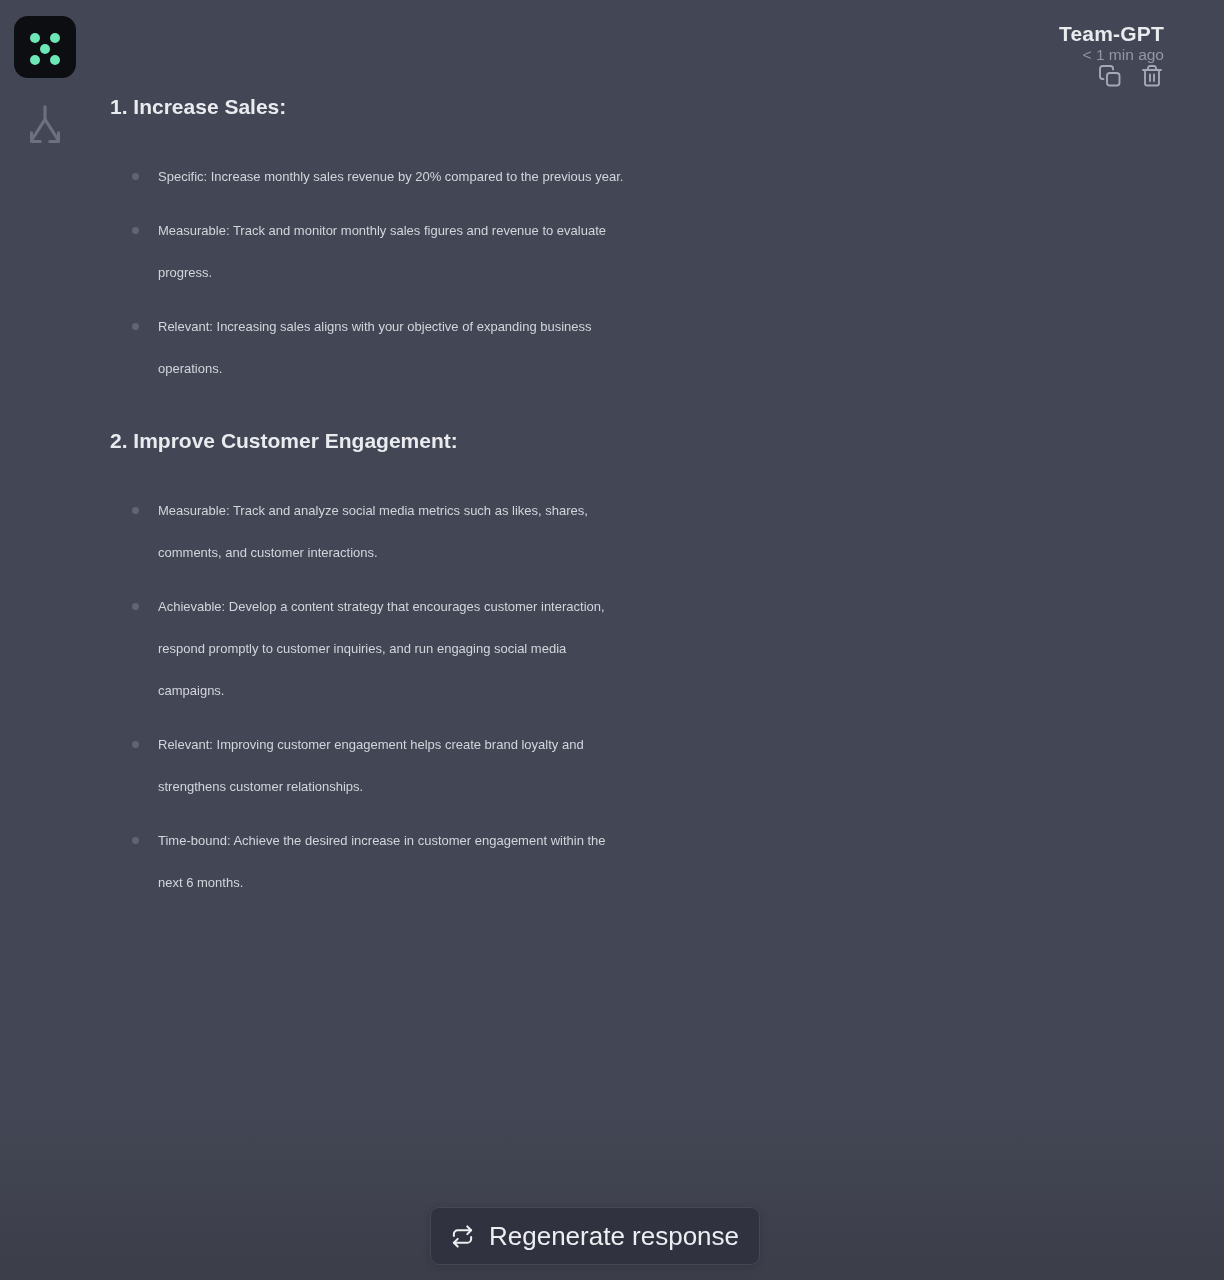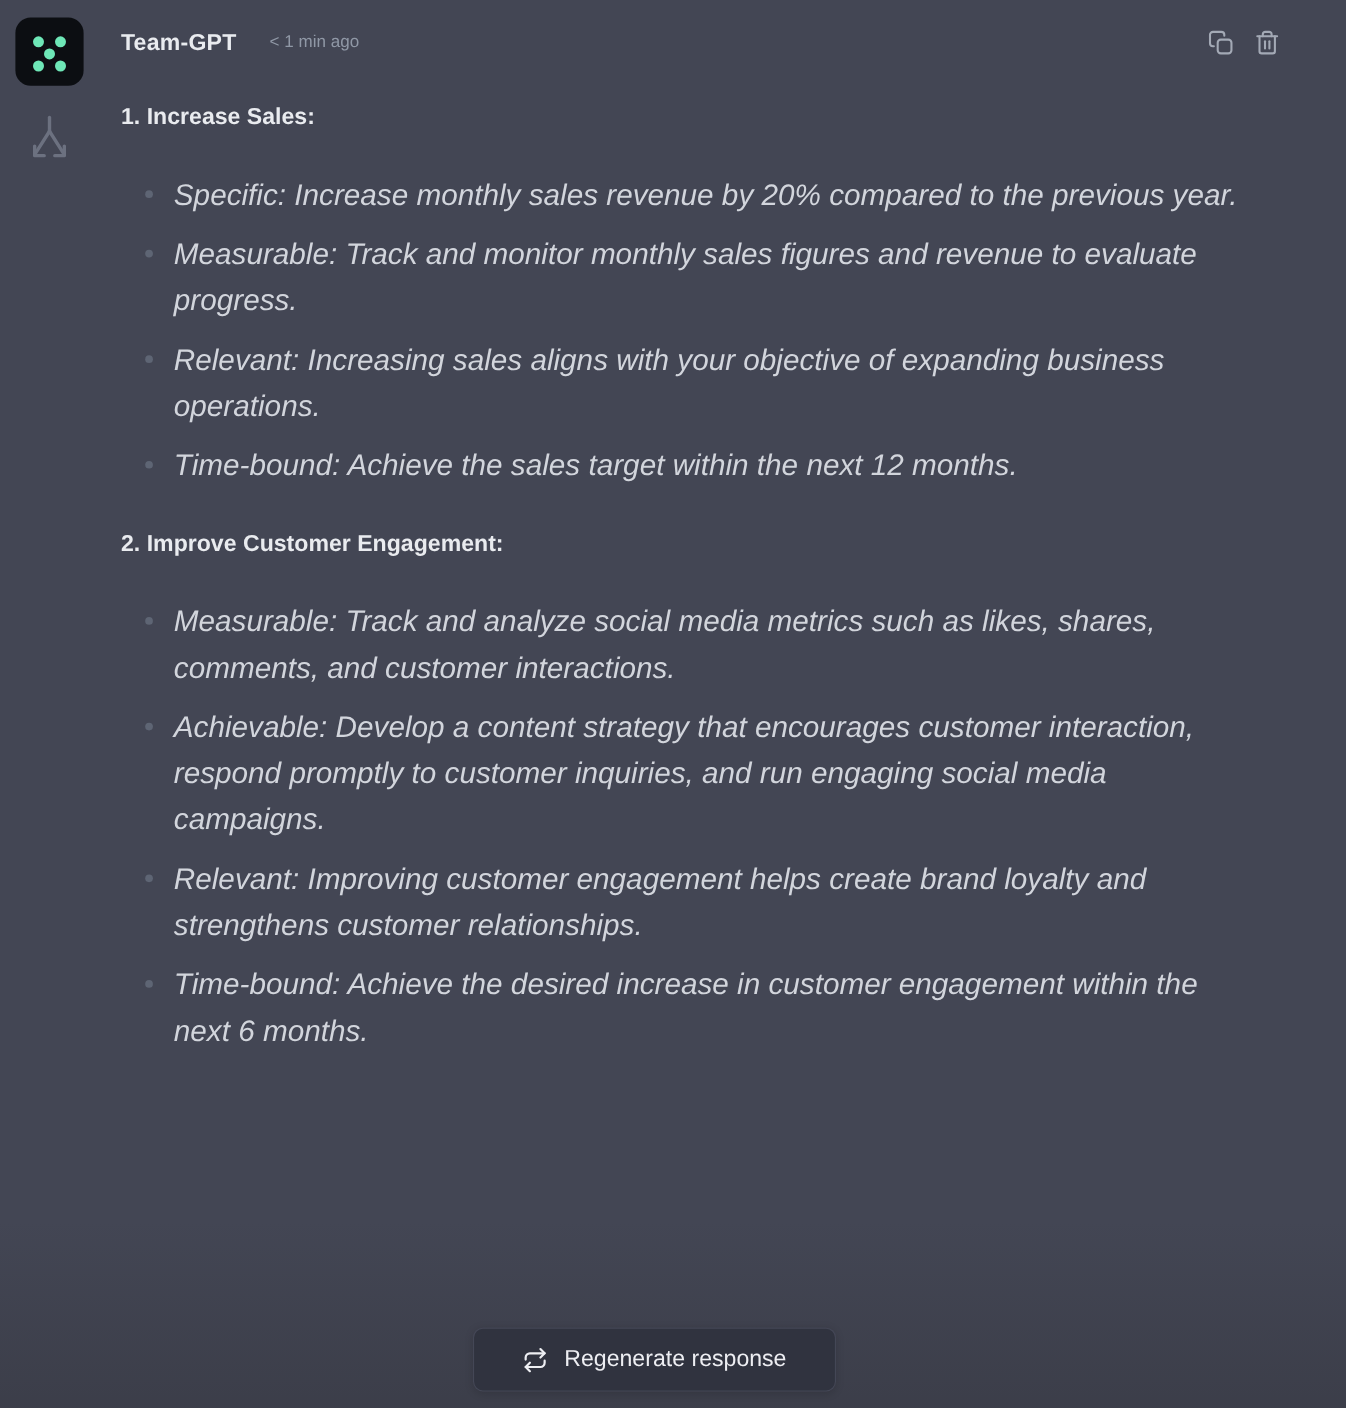--- a/index.html
+++ b/index.html
@@ -17,36 +17,36 @@
     -webkit-font-smoothing:antialiased;
   }
   .message{display:flex;padding:16px 60px 0 14px;}
   .avatar-col{width:62px;margin-right:34px;flex:none;display:flex;flex-direction:column;align-items:center;}
   .avatar{width:62px;height:62px;border-radius:14px;background:var(--avatar-bg);position:relative;flex:none;}
   .avatar .dot{position:absolute;width:10px;height:10px;border-radius:50%;background:var(--accent);}
   .dot-tl{left:16px;top:17px;} .dot-tr{left:36px;top:17px;} .dot-c{left:26px;top:28px;}
   .dot-bl{left:16px;top:39px;} .dot-br{left:36px;top:39px;}
   .fork-btn{margin-top:24px;background:none;border:none;padding:0;cursor:pointer;line-height:0;}
   .content{flex:1;min-width:0;}
-  .msg-header{display:flex;align-items:center;height:34px;margin-top:6px;}
+  .msg-header{display:flex;align-items:flex-end;height:34px;margin-top:6px;flex-direction:column;}
   .author{font-size:21px;font-weight:700;color:var(--heading);letter-spacing:.2px;}
   .timestamp{font-size:15.5px;color:var(--muted);margin-left:30px;}
   .actions{margin-left:auto;display:flex;gap:18px;align-items:center;}
   .icon-btn{background:none;border:none;padding:0;cursor:pointer;color:var(--icon);line-height:0;}
   .intro{margin-top:8px;font-size:20.5px;line-height:42px;color:var(--text);white-space:pre-line;}
   .section-heading{margin:30px 0 0 0;font-size:21px;line-height:42px;font-weight:700;color:var(--heading);}
   .bullet-list{list-style:none;margin:28px 0 0 0;padding:0;}
-  .bullet-item{position:relative;padding-left:48px;margin:0 0 12px 0;font-size:27px;line-height:42px;color:var(--text);white-space:pre-line;font-style:italic;}
+  .bullet-item{position:relative;padding-left:48px;margin:0 0 12px 0;font-size:13px;line-height:42px;color:var(--text);white-space:pre-line;}
   .bullet-item::before{content:"";position:absolute;left:22px;top:17px;width:7px;height:7px;border-radius:50%;background:var(--bullet);}
   .bottom-fade{position:absolute;left:0;right:0;bottom:0;height:170px;z-index:5;pointer-events:none;
     background:linear-gradient(to bottom, rgba(58,60,71,0) 0%, rgba(58,60,71,0.82) 100%);}
   .regenerate-btn{position:absolute;left:430px;top:1207px;width:330px;height:58px;z-index:10;
     display:flex;align-items:center;justify-content:center;gap:15px;
     background:var(--btn-bg);border:1px solid rgba(86,88,105,.55);border-radius:9px;
-    color:var(--btn-text);font-family:"Liberation Sans", sans-serif;font-size:21px;cursor:pointer;
+    color:var(--btn-text);font-family:"Liberation Sans", sans-serif;font-size:26px;cursor:pointer;
     box-shadow:0 2px 8px rgba(0,0,0,.15);}
 </style>
 </head>
 <body>
 
 <div class="message">
   <div class="avatar-col">
     <div class="avatar">
       <span class="dot dot-tl"></span>
       <span class="dot dot-tr"></span>
@@ -89,21 +89,20 @@
 
 
     <div id="sections">
         <h3 class="section-heading">1. Increase Sales:</h3>
         <ul class="bullet-list">
           <li class="bullet-item">Specific: Increase monthly sales revenue by 20% compared to the previous year.</li>
           <li class="bullet-item">Measurable: Track and monitor monthly sales figures and revenue to evaluate
 progress.</li>
           <li class="bullet-item">Relevant: Increasing sales aligns with your objective of expanding business
 operations.</li>
-          <li class="bullet-item">Time-bound: Achieve the sales target within the next 12 months.</li>
         </ul>
         <h3 class="section-heading">2. Improve Customer Engagement:</h3>
         <ul class="bullet-list">
           <li class="bullet-item">Measurable: Track and analyze social media metrics such as likes, shares,
 comments, and customer interactions.</li>
           <li class="bullet-item">Achievable: Develop a content strategy that encourages customer interaction,
 respond promptly to customer inquiries, and run engaging social media
 campaigns.</li>
           <li class="bullet-item">Relevant: Improving customer engagement helps create brand loyalty and
 strengthens customer relationships.</li>

